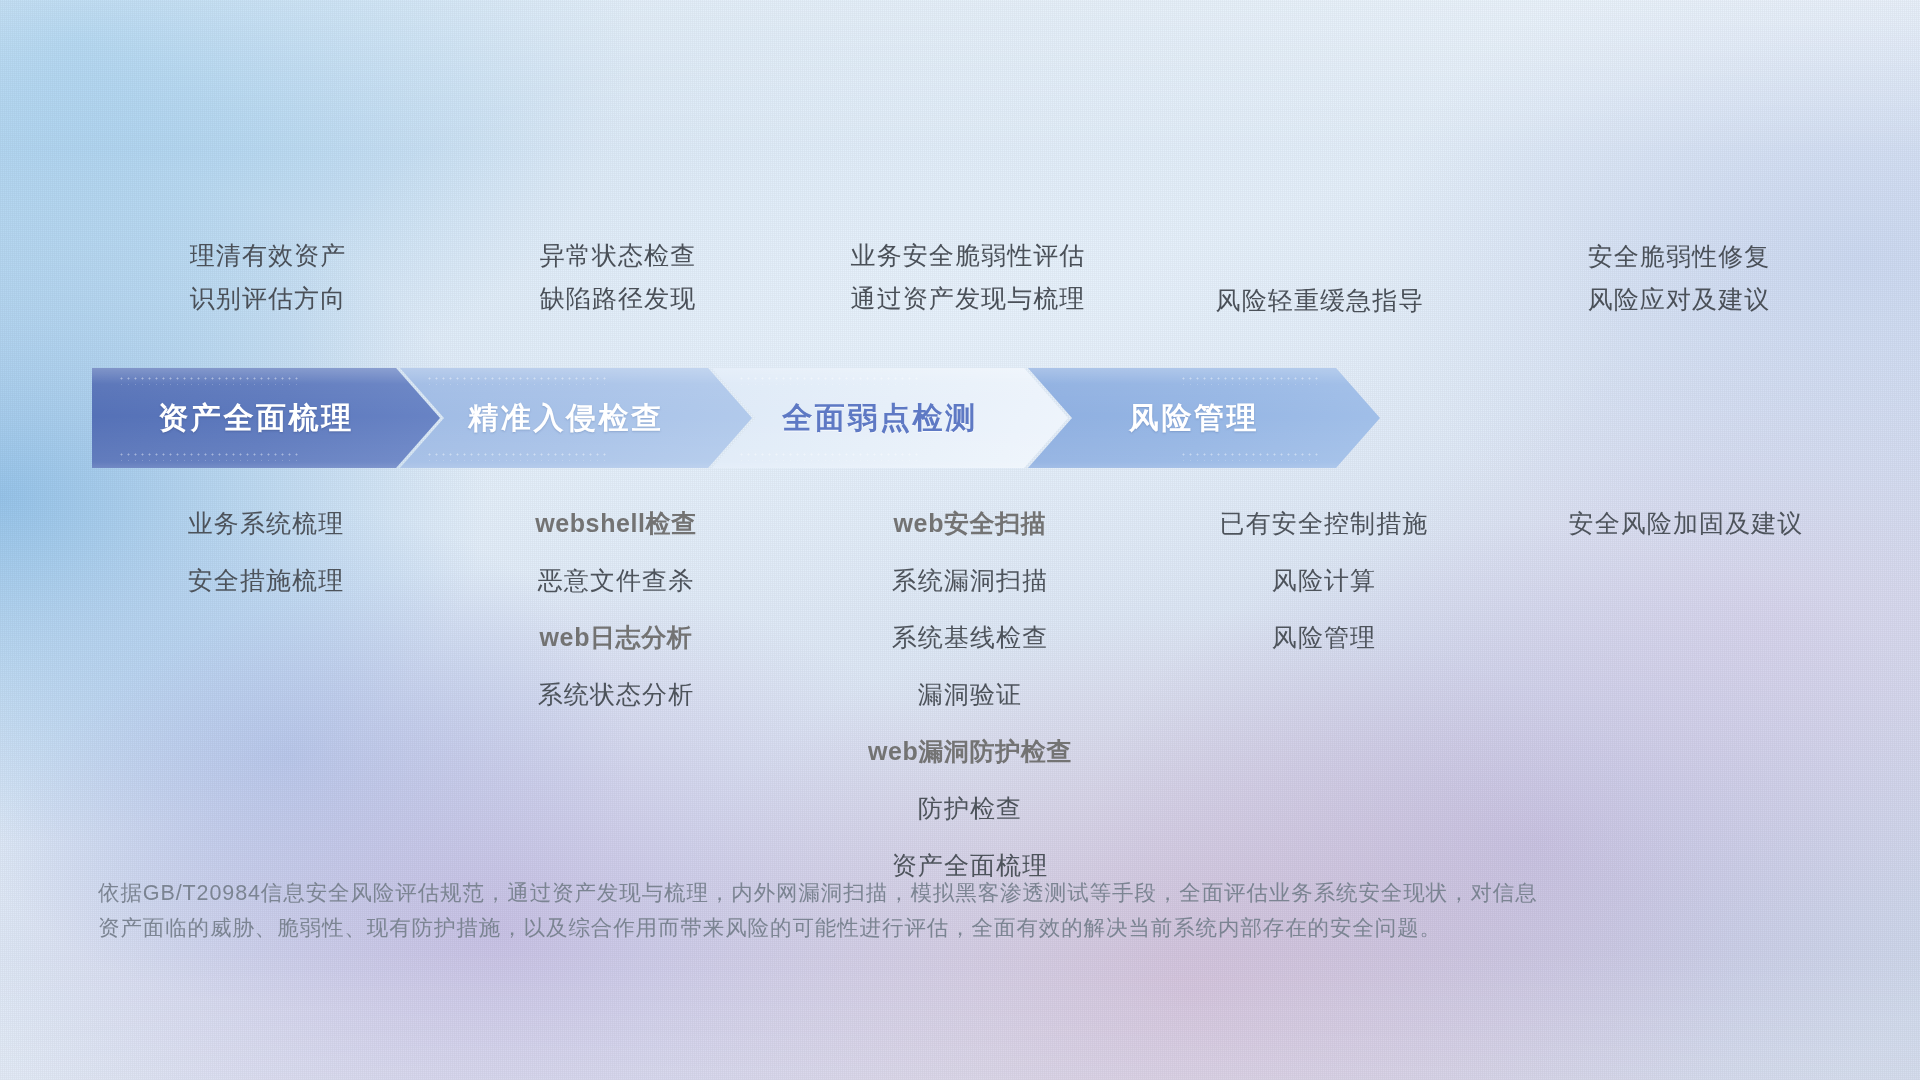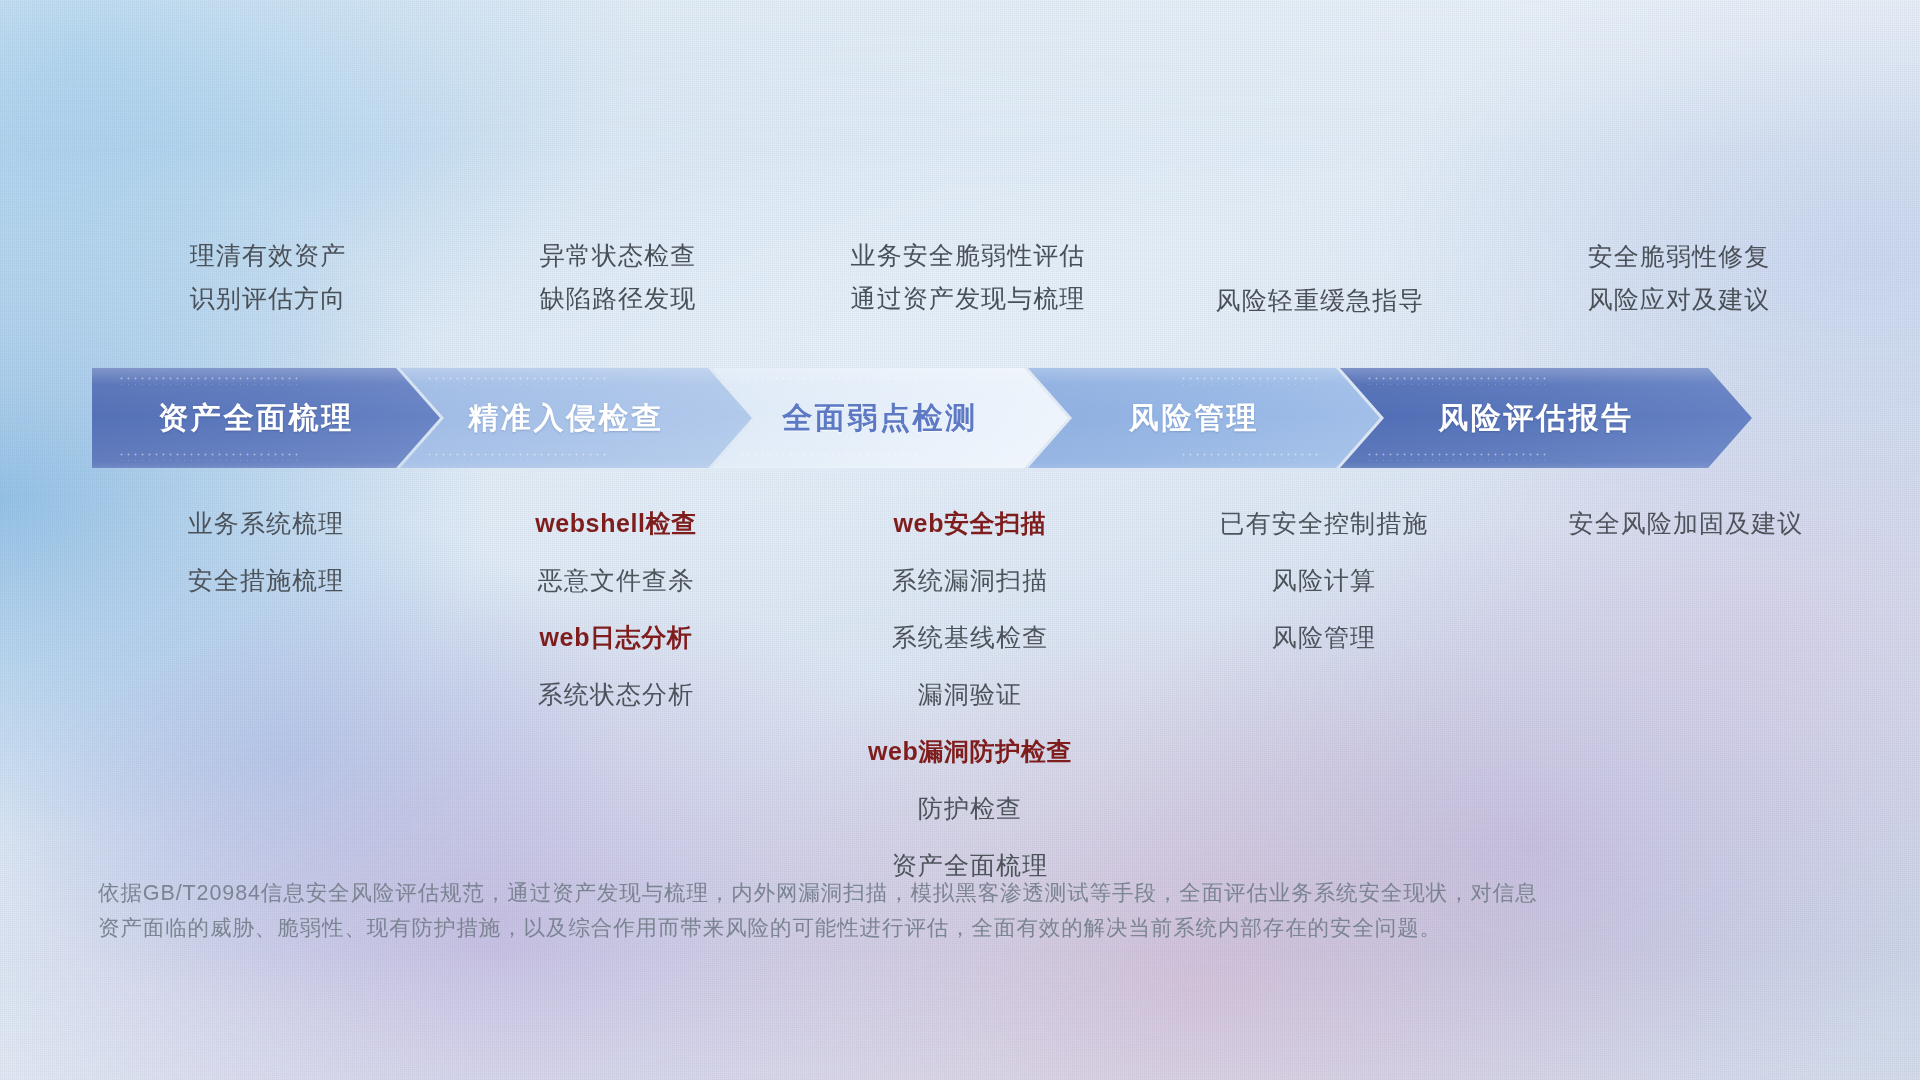--- a/index.html
+++ b/index.html
@@ -173,21 +173,21 @@
     gap:27px;
   }
   .bot-line {
     font-size:25px;
     color:#4d535b;
     line-height:1.2;
     letter-spacing:1.1px;
     white-space:nowrap;
     font-weight:400;
   }
-  .bot-line.em { font-weight:700; color:#7f1d1d; letter-spacing:0.6px; }
+  .bot-line.em { font-weight:700; color:#737373; letter-spacing:0.6px; }
   .b1 { width:348px; }
   .b2 { width:352px; }
   .b3 { width:356px; }
   .b4 { width:352px; }
   .b5 { width:372px; }
 
   
   #footer {
     position:absolute;
     left:98px; top:876px;
@@ -269,26 +269,20 @@
         <span class="chev-label">全面弱点检测</span>
       </div>
 
       <div class="chev notch" id="chev-4">
         <span class="sheen"></span>
         <span class="dots right"></span>
         <span class="dots b right"></span>
         <span class="chev-label">风险管理</span>
       </div>
 
-      <div class="chev notch" id="chev-5">
-        <span class="sheen"></span>
-        <span class="dots"></span>
-        <span class="dots b"></span>
-        <span class="chev-label">风险评估报告</span>
-      </div>
 
     </div>
 
     <div id="bottom-row">
 
       <div class="bot-col b1">
         <div class="bot-line">业务系统梳理</div>
         <div class="bot-line">安全措施梳理</div>
       </div>
 

